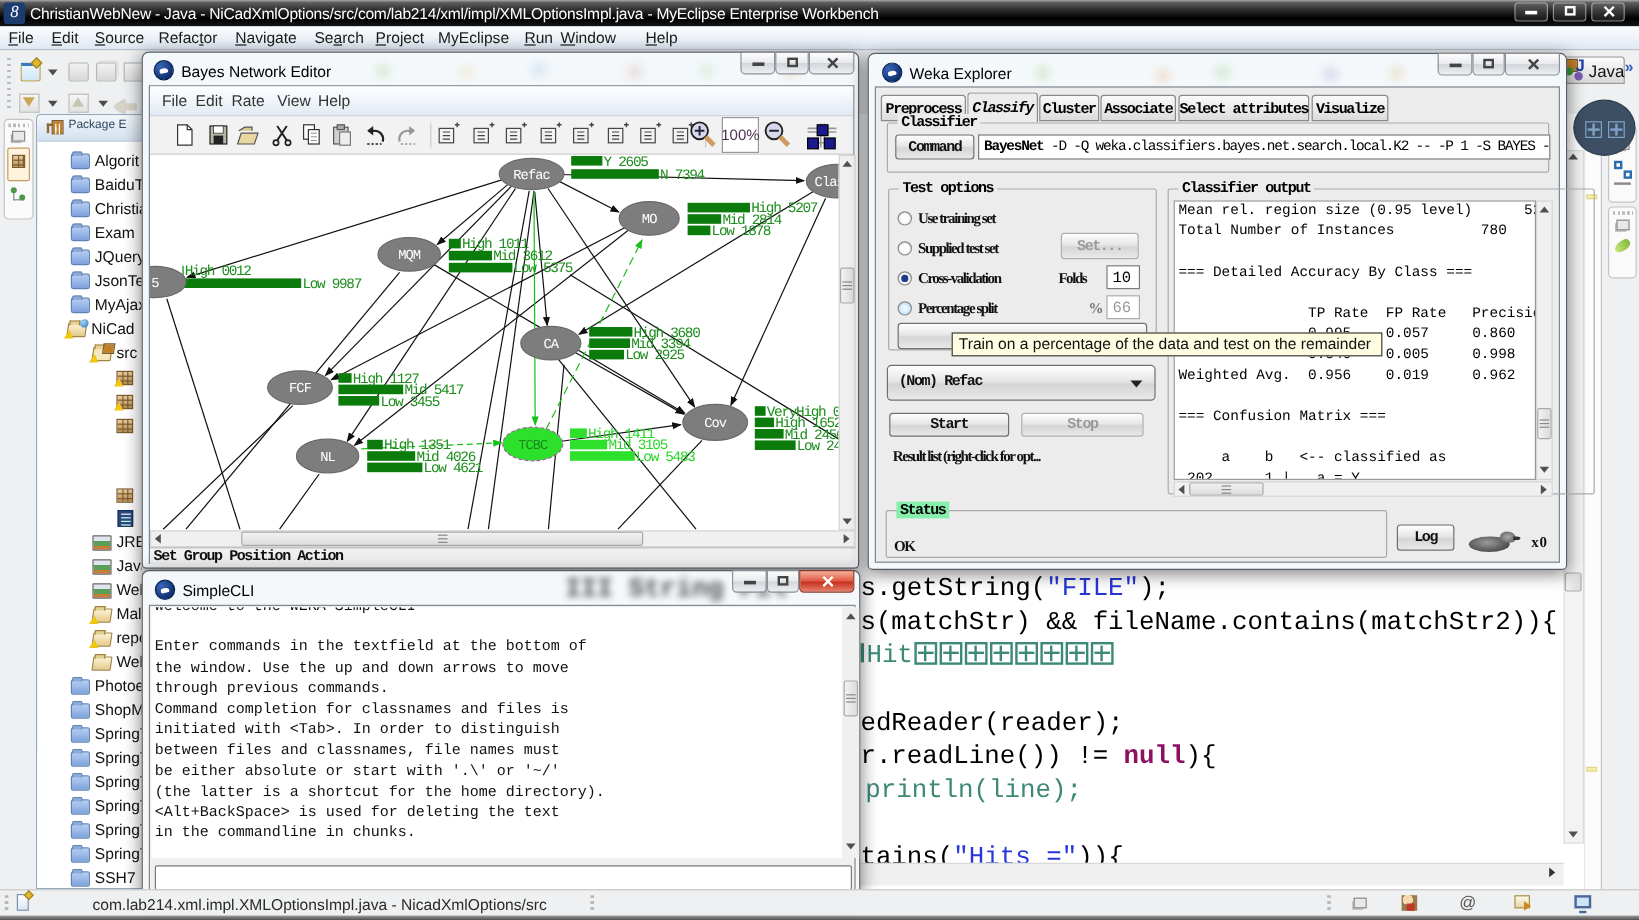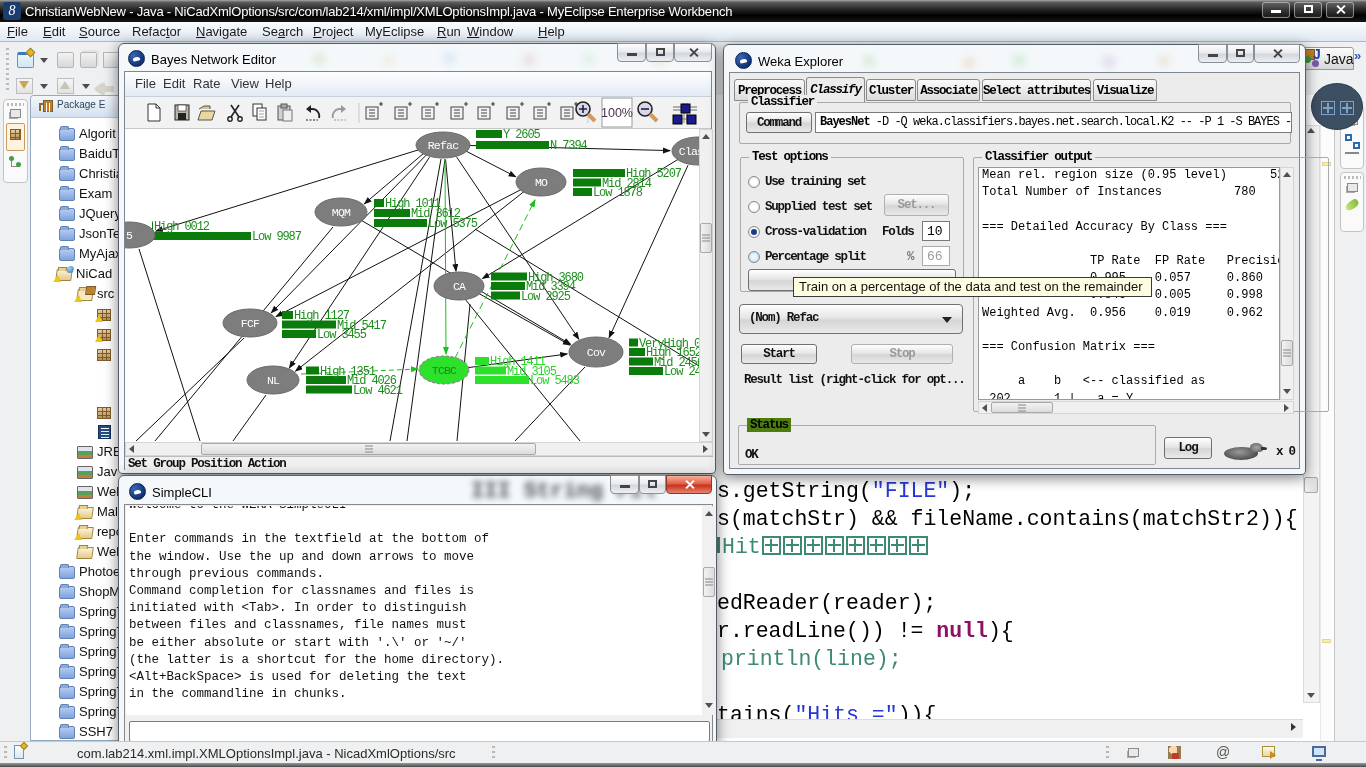--- a/index.html
+++ b/index.html
@@ -44,21 +44,21 @@
 .cbtn{position:absolute;top:-1px;height:19px;background:linear-gradient(#fdfdfd,#e8eaed 48%,#d2d6db 52%,#eceff2);border:1px solid #8a9097;border-radius:0 0 4px 4px;color:#333;text-align:center;font-size:11px;line-height:17px}
 .cbtn.red{background:linear-gradient(#f5b09b,#e35f4b 45%,#c7331f 55%,#e8836f);color:#fff;border-color:#8a3a2a}
 
 .mono{font-family:"Liberation Mono",monospace}
 .grpbox{position:absolute;border:1px solid #9a9a9a;border-radius:2px}
 .grplbl{position:absolute;top:-8px;left:8px;background:#f0f0f0;padding:0 3px;font-size:12.5px;font-weight:bold;font-family:"Liberation Mono",monospace;letter-spacing:-1.2px;white-space:nowrap}
 .wbtn2{position:absolute;background:linear-gradient(#fefefe,#e6e6e6 45%,#d5d5d5 55%,#e9e9e9);border:1px solid #707070;border-radius:3px;font-family:"Liberation Mono",monospace;font-size:12.5px;font-weight:bold;letter-spacing:-1.2px;text-align:center;color:#111}
 .wbtn2.dis{color:#9a9a9a;border-color:#b0b0b0}
 .radio{position:absolute;width:12px;height:12px;border-radius:50%;border:1px solid #8a8a8a;background:radial-gradient(#fff 40%,#dcdcdc)}
 .radio.sel:before{content:"";position:absolute;left:2px;top:2px;width:6px;height:6px;border-radius:50%;background:#1a3c8c}
-.rlbl{position:absolute;font-family:Liberation Mono, monospace;font-size:12.5px;font-weight:bold;letter-spacing:-1.2px;color:#111;white-space:nowrap}
+.rlbl{position:absolute;font-family:Liberation Serif, serif;font-size:12.5px;font-weight:bold;letter-spacing:-1.2px;color:#111;white-space:nowrap}
 .tfield{position:absolute;background:#fff;border:1px solid #7a7a7a;font-family:"Liberation Mono",monospace;font-size:13px}
 
 .sbv{position:absolute;width:14px;background:#f0f0f0;border:1px solid #d5d5d5}
 .sbh{position:absolute;height:14px;background:#f0f0f0;border:1px solid #d5d5d5}
 .sbthumb{position:absolute;background:linear-gradient(90deg,#f2f2f2,#dcdcdc);border:1px solid #a9a9a9;border-radius:2px}
 .sbthumb.h{background:linear-gradient(#f2f2f2,#dcdcdc)}
 .arr{position:absolute;width:0;height:0}
 .arr.up{border-left:4px solid transparent;border-right:4px solid transparent;border-bottom:5px solid #505050}
 .arr.dn{border-left:4px solid transparent;border-right:4px solid transparent;border-top:5px solid #505050}
 .arr.lf{border-top:4px solid transparent;border-bottom:4px solid transparent;border-right:5px solid #505050}
@@ -492,21 +492,21 @@
         <span class="rlbl" style="left:24px;top:92px">Percentage split</span>
       <span class="rlbl" style="left:166px;top:92px;color:#777">%</span>
       <span class="tfield" style="left:181px;top:88px;width:28px;height:20px;line-height:19px;padding-left:4px;color:#999;border-color:#aaa">66</span>
       <span class="wbtn2" style="left:7px;top:111px;width:208px;height:22px;line-height:36px">More options...</span>
     </div>
 
     <div class="wbtn2" style="left:9px;top:231px;width:224px;height:30px;border-radius:4px">
       <span style="position:absolute;left:9px;top:6px;font-weight:bold">(Nom) Refac</span>
       <span style="position:absolute;right:10px;top:12px;width:0;height:0;border-left:5px solid transparent;border-right:5px solid transparent;border-top:6px solid #222"></span>
     </div>
-    <div class="wbtn2" style="left:11px;top:271px;width:76px;height:20px;line-height:19px">Start</div>
+    <div class="wbtn2" style="left:11px;top:271px;width:100px;height:20px;line-height:19px">Start</div>
     <div class="wbtn2 dis" style="left:121px;top:271px;width:102px;height:20px;line-height:19px">Stop</div>
     <div class="rlbl" style="left:14px;top:300px">Result list (right-click for opt...</div>
 
     <div class="grpbox" style="left:243px;top:84px;width:356px;height:255px;border-color:#aaa">
       <span class="grplbl" style="background:#ececec">Classifier output</span>
       <div class="mono" style="position:absolute;left:4px;top:9px;width:302px;height:233px;background:#fff;border:1px solid #999;overflow:hidden;font-size:12px;line-height:17.2px;white-space:pre"><span style="position:absolute;left:3px;top:-1px">Mean rel. region size (0.95 level)      52.2
 Total Number of Instances          780
 
 === Detailed Accuracy By Class ===
 
@@ -523,21 +523,21 @@
       <div class="arr up" style="left:309px;top:14px"></div>
       <div class="arr dn" style="left:309px;top:231px"></div>
       <div class="sbthumb grip" style="left:307px;top:182px;width:12px;height:26px"></div>
       <div class="sbh" style="left:4px;top:243px;width:316px;height:13px"></div>
       <div class="arr lf" style="left:8px;top:246px"></div>
       <div class="arr rt" style="left:310px;top:246px"></div>
       <div class="sbthumb h grip" style="left:17px;top:244px;width:62px;height:11px"></div>
     </div>
 
     <div class="grpbox" style="left:8px;top:352px;width:418px;height:40px;border-color:#aaa">
-      <span class="grplbl" style="background:#4d7c0f">Status</span>
+      <span class="grplbl" style="background:#86efac">Status</span>
       <span class="rlbl" style="left:6px;top:22px;font-weight:bold">OK</span>
     </div>
     <div class="wbtn2" style="left:434px;top:364px;width:48px;height:22px;line-height:21px">Log</div>
     <div style="position:absolute;left:492px;top:370px;width:44px;height:18px">
       <div style="position:absolute;left:2px;top:4px;width:34px;height:13px;background:radial-gradient(ellipse at 45% 40%,#9a9a9a,#4a4a4a 75%);border-radius:50% 45% 50% 50%"></div>
       <div style="position:absolute;left:28px;top:0px;width:13px;height:9px;background:radial-gradient(#a8a8a8,#5a5a5a);border-radius:60% 70% 40% 40%"></div>
       <div style="position:absolute;left:39px;top:4px;width:6px;height:3px;background:#333;border-radius:0 50% 50% 0"></div>
     </div>
     <span class="rlbl" style="left:546px;top:372px">x 0</span>
   </div>

